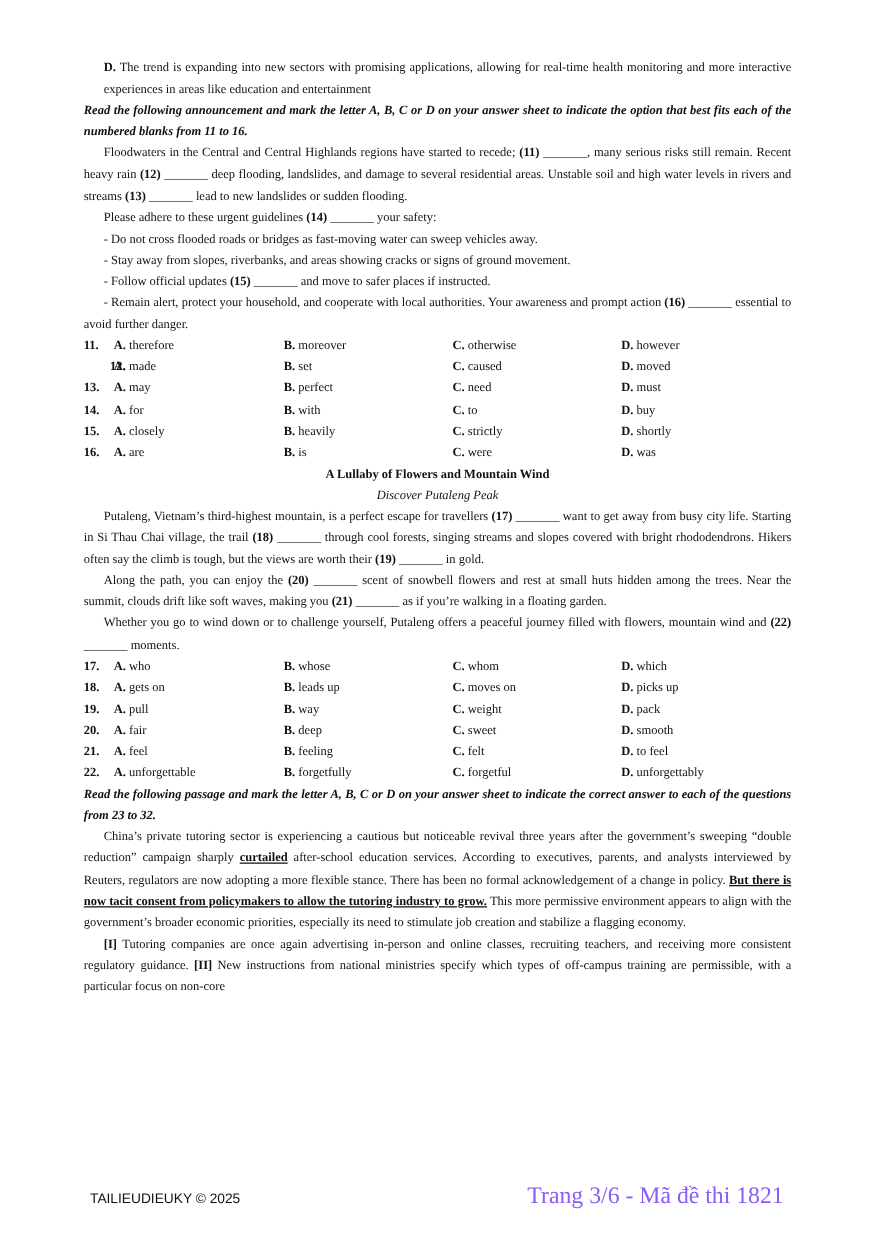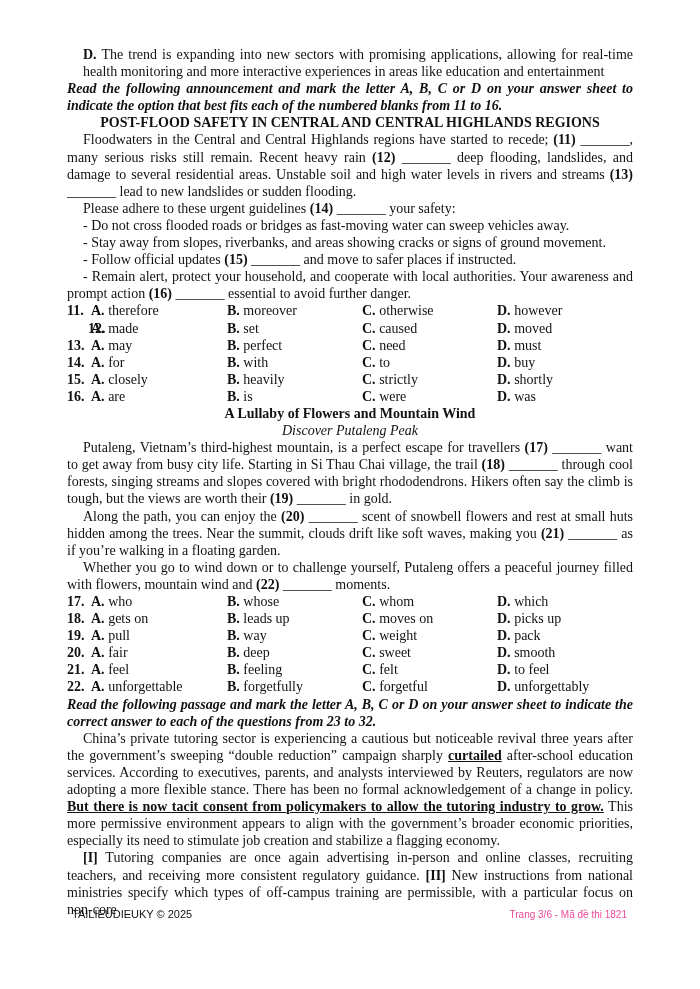--- a/index.html
+++ b/index.html
@@ -1,47 +1,46 @@
 <!DOCTYPE html>
 <html><head>
 <meta charset="utf-8">
 <style>
   html, body { margin: 0; padding: 0; background: #ffffff; }
   body { width: 700px; height: 989px; position: relative; overflow: hidden; }
   .page {
     position: absolute; left: 67px; top: 46px; width: 566px;
-    font-family: "Liberation Serif", serif; font-size: 14px; line-height: 17.1px; color: #111;
+    font-family: "Liberation Serif", serif; font-size: 10px; line-height: 17.1px; color: #111;
   }
   p { margin: 0; }
   .just { text-align: justify; text-align-last: left; }
   .indent { text-indent: 16px; }
   .ind2 { padding-left: 16px; }
   .instr { font-weight: bold; font-style: italic; }
   .title { font-weight: bold; text-align: center; }
   .subtitle { font-style: italic; text-align: center; }
   b { font-weight: bold; }
   .u { text-decoration: underline; }
   .opts { display: grid; grid-template-columns: 24px 136px 135px 135px 136px; }
   .opts span { white-space: nowrap; }
   .footer {
-    position: absolute; top: 908px; left: 72px; width: 555px;
+    position: absolute; top: 946px; left: 72px; width: 555px;
     display: flex; justify-content: space-between; align-items: baseline;
   }
   .footer .brand { font-family: "Liberation Sans", sans-serif; font-size: 11px; color: #111; }
-  .footer .pg { font-family: Liberation Sans, sans-serif; font-size: 10px; color: #ec4899; }
+  .footer .pg { font-family: Liberation Serif, serif; font-size: 19px; color: #8b5cf6; }
 </style>
 </head>
 <body>
 
 <div class="page">
 
   <p class="just ind2"><b>D.</b><span> The trend is expanding into new sectors with promising applications, allowing for real-time health monitoring and more interactive experiences in areas like education and entertainment</span></p>
 
   <p class="instr just">Read the following announcement and mark the letter A, B, C or D on your answer sheet to indicate the option that best fits each of the numbered blanks from 11 to 16.</p>
-  <p class="title">POST-FLOOD SAFETY IN CENTRAL AND CENTRAL HIGHLANDS REGIONS</p>
   <p class="just indent"><span>Floodwaters in the Central and Central Highlands regions have started to recede; </span><b>(11)</b><span> _______, many serious risks still remain. Recent heavy rain </span><b>(12)</b><span> _______ deep flooding, landslides, and damage to several residential areas. Unstable soil and high water levels in rivers and streams </span><b>(13)</b><span> _______ lead to new landslides or sudden flooding.</span></p>
   <p class="indent"><span>Please adhere to these urgent guidelines </span><b>(14)</b><span> _______ your safety:</span></p>
   <p class="indent">- Do not cross flooded roads or bridges as fast-moving water can sweep vehicles away.</p>
   <p class="indent">- Stay away from slopes, riverbanks, and areas showing cracks or signs of ground movement.</p>
   <p class="indent"><span>- Follow official updates </span><b>(15)</b><span> _______ and move to safer places if instructed.</span></p>
   <p class="just indent"><span>- Remain alert, protect your household, and cooperate with local authorities. Your awareness and prompt action </span><b>(16)</b><span> _______ essential to avoid further danger.</span></p>
 
   <div class="opts">
 
   <span style="font-weight: bold;">11.</span>

